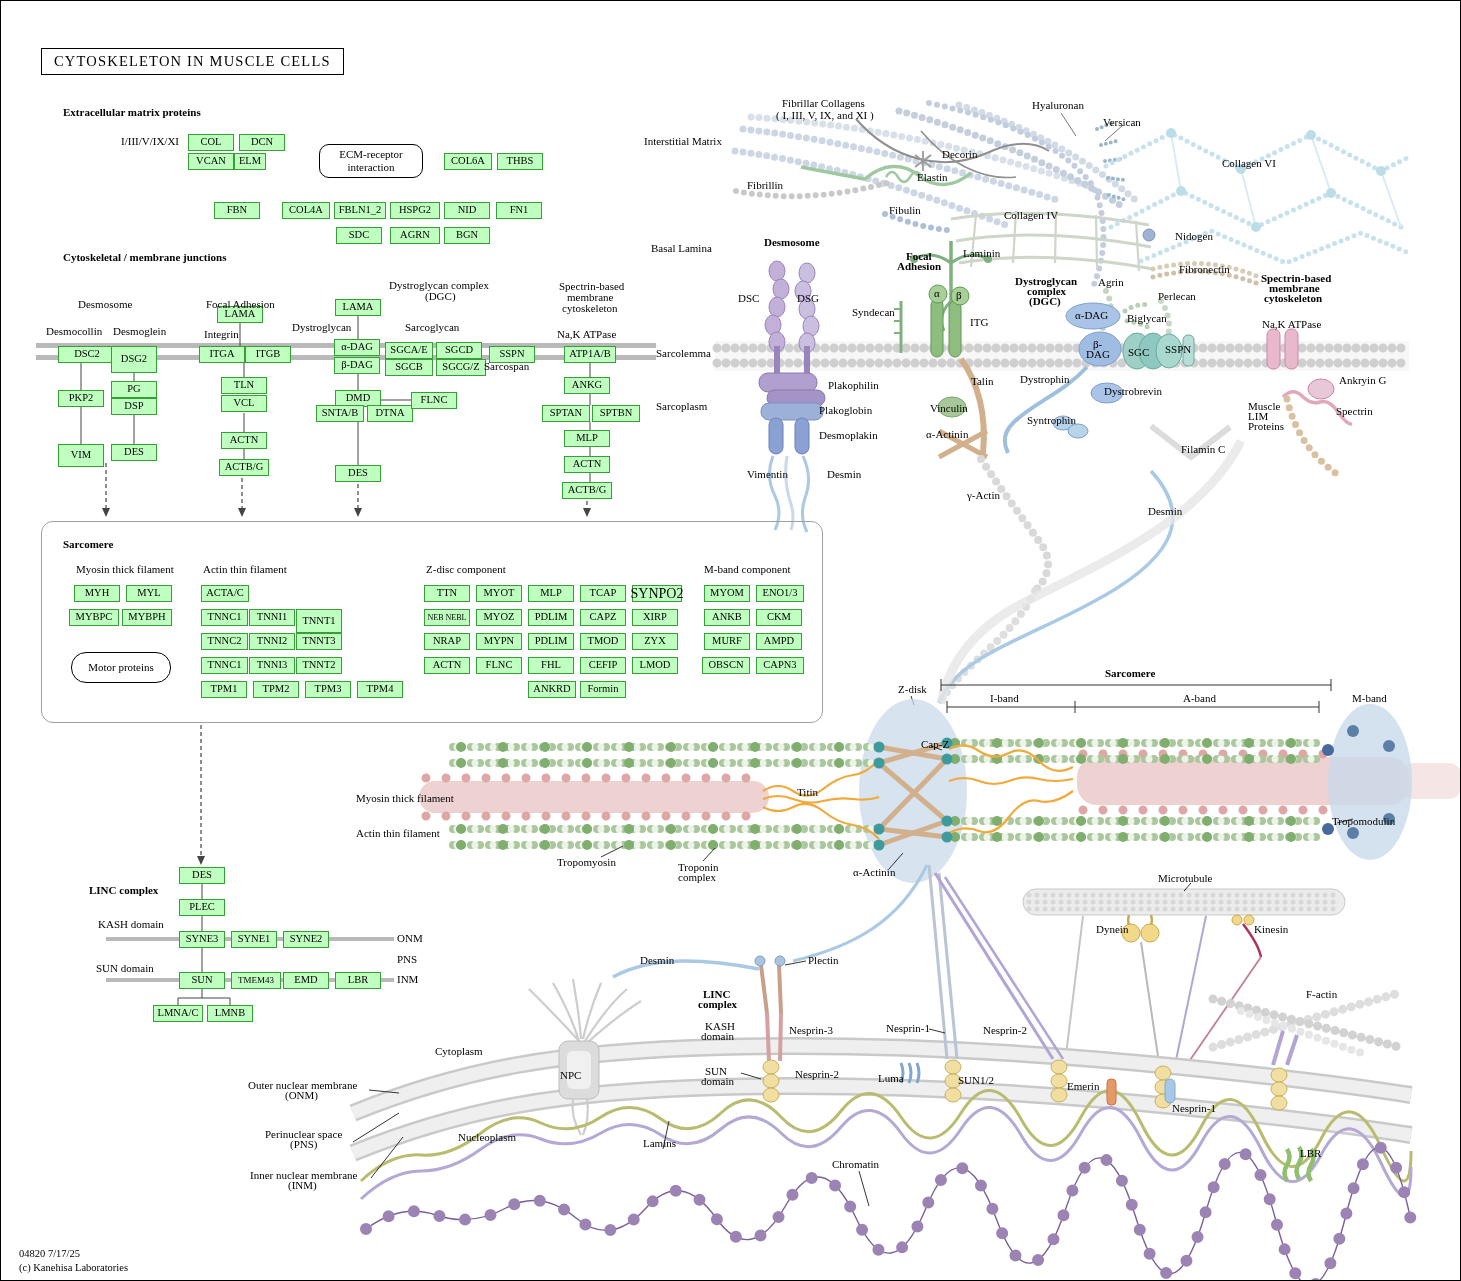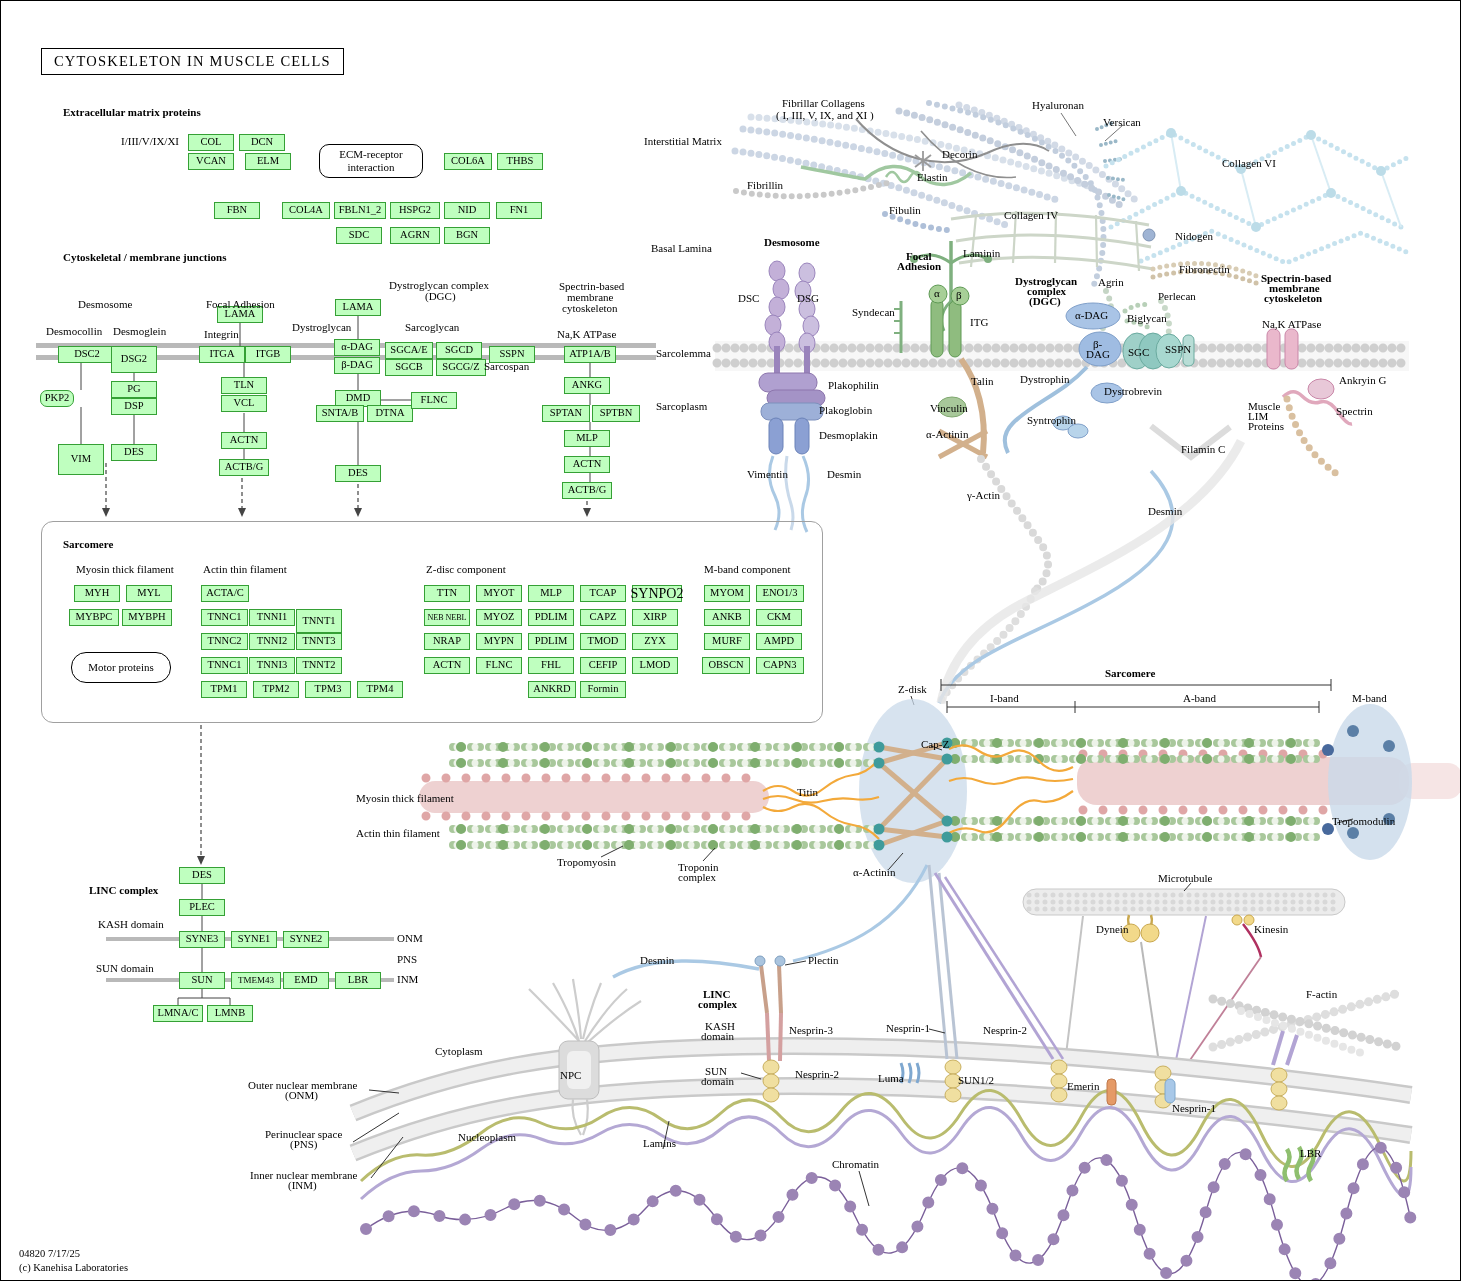--- a/index.html
+++ b/index.html
@@ -393,21 +393,21 @@
     <line x1="858" y1="1170" x2="868" y2="1205"></line>
   </g>
 </svg>
 
 <div id="sarcomere-panel"></div>
 
 <div style="position:absolute;left:0;top:0">
       <div class="box gene" style="left: 187px; top: 133px; width: 46px; height: 17px;">COL</div>
       <div class="box gene" style="left: 238px; top: 133px; width: 46px; height: 17px;">DCN</div>
       <div class="box gene" style="left: 187px; top: 152px; width: 46px; height: 17px;">VCAN</div>
-      <div class="box gene" style="left: 244px; top: 152px; width: 46px; height: 17px; text-align: center;">ELM</div>
+      <div class="box gene" style="left: 233px; top: 152px; width: 32px; height: 17px; text-align: center;">ELM</div>
       <div class="box gene" style="left: 443px; top: 152px; width: 48px; height: 17px;">COL6A</div>
       <div class="box gene" style="left: 496px; top: 152px; width: 46px; height: 17px;">THBS</div>
       <div class="box gene" style="left: 213px; top: 201px; width: 46px; height: 17px;">FBN</div>
       <div class="box gene" style="left: 281px; top: 201px; width: 48px; height: 17px;">COL4A</div>
       <div class="box gene" style="left: 333px; top: 201px; width: 52px; height: 17px;">FBLN1_2</div>
       <div class="box gene" style="left: 389px; top: 201px; width: 50px; height: 17px;">HSPG2</div>
       <div class="box gene" style="left: 443px; top: 201px; width: 46px; height: 17px;">NID</div>
       <div class="box gene" style="left: 495px; top: 201px; width: 46px; height: 17px;">FN1</div>
       <div class="box gene" style="left: 335px; top: 226px; width: 46px; height: 17px;">SDC</div>
       <div class="box gene" style="left: 389px; top: 226px; width: 50px; height: 17px;">AGRN</div>
@@ -421,33 +421,33 @@
       <div class="box gene" style="left: 198px; top: 345px; width: 46px; height: 17px;">ITGA</div>
       <div class="box gene" style="left: 244px; top: 345px; width: 46px; height: 17px;">ITGB</div>
       <div class="box gene" style="left: 333px; top: 338px; width: 46px; height: 17px;">α-DAG</div>
       <div class="box gene" style="left: 333px; top: 356px; width: 46px; height: 17px;">β-DAG</div>
       <div class="box gene" style="left: 384px; top: 341px; width: 48px; height: 17px;">SGCA/E</div>
       <div class="box gene" style="left: 435px; top: 341px; width: 46px; height: 17px;">SGCD</div>
       <div class="box gene" style="left: 384px; top: 358px; width: 48px; height: 17px;">SGCB</div>
       <div class="box gene" style="left: 435px; top: 358px; width: 50px; height: 17px;">SGCG/Z</div>
       <div class="box gene" style="left: 488px; top: 345px; width: 46px; height: 17px;">SSPN</div>
       <div class="box gene" style="left: 563px; top: 345px; width: 52px; height: 17px;">ATP1A/B</div>
-      <div class="box gene" style="left: 39px; top: 389px; width: 34px; height: 17px; border-radius: 7px;">PKP2</div>
+      <div class="box gene" style="left: 57px; top: 389px; width: 46px; height: 17px;">PKP2</div>
       <div class="box gene" style="left: 110px; top: 380px; width: 46px; height: 17px;">PG</div>
       <div class="box gene" style="left: 110px; top: 397px; width: 46px; height: 17px;">DSP</div>
       <div class="box gene" style="left: 220px; top: 376px; width: 46px; height: 17px;">TLN</div>
       <div class="box gene" style="left: 220px; top: 394px; width: 46px; height: 17px;">VCL</div>
       <div class="box gene" style="left: 334px; top: 389px; width: 46px; height: 17px;">DMD</div>
       <div class="box gene" style="left: 315px; top: 404px; width: 48px; height: 17px;">SNTA/B</div>
       <div class="box gene" style="left: 366px; top: 404px; width: 46px; height: 17px;">DTNA</div>
       <div class="box gene" style="left: 410px; top: 391px; width: 46px; height: 17px;">FLNC</div>
       <div class="box gene" style="left: 563px; top: 376px; width: 46px; height: 17px;">ANKG</div>
       <div class="box gene" style="left: 541px; top: 404px; width: 48px; height: 17px;">SPTAN</div>
       <div class="box gene" style="left: 591px; top: 404px; width: 48px; height: 17px;">SPTBN</div>
-      <div class="box gene" style="left: 57px; top: 443px; width: 46px; height: 31px;">VIM</div>
+      <div class="box gene" style="left: 57px; top: 443px; width: 46px; height: 23px;">VIM</div>
       <div class="box gene" style="left: 110px; top: 443px; width: 46px; height: 17px;">DES</div>
       <div class="box gene" style="left: 220px; top: 431px; width: 46px; height: 17px;">ACTN</div>
       <div class="box gene" style="left: 218px; top: 458px; width: 50px; height: 17px;">ACTB/G</div>
       <div class="box gene" style="left: 334px; top: 464px; width: 46px; height: 17px;">DES</div>
       <div class="box gene" style="left: 563px; top: 429px; width: 46px; height: 17px;">MLP</div>
       <div class="box gene" style="left: 563px; top: 455px; width: 46px; height: 17px;">ACTN</div>
       <div class="box gene" style="left: 561px; top: 481px; width: 50px; height: 17px;">ACTB/G</div>
       <div class="box gene" style="left: 73px; top: 584px; width: 46px; height: 17px;">MYH</div>
       <div class="box gene" style="left: 125px; top: 584px; width: 46px; height: 17px;">MYL</div>
       <div class="box gene" style="left: 68px; top: 608px; width: 50px; height: 17px;">MYBPC</div>

